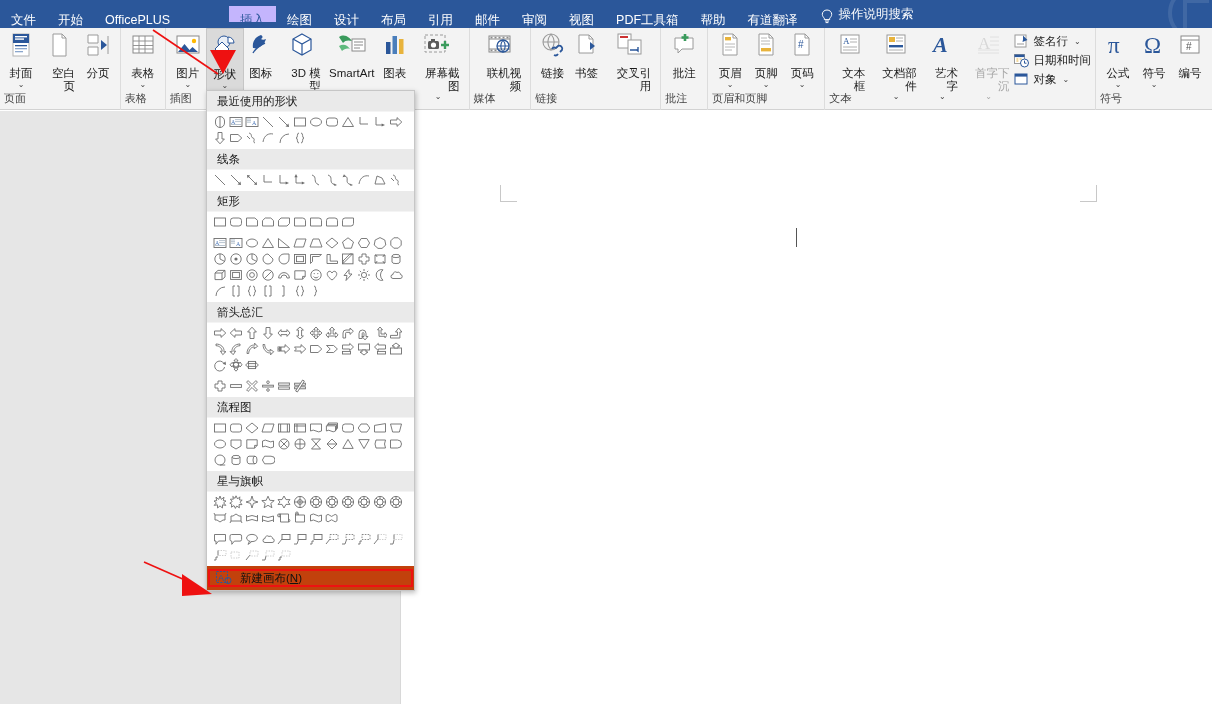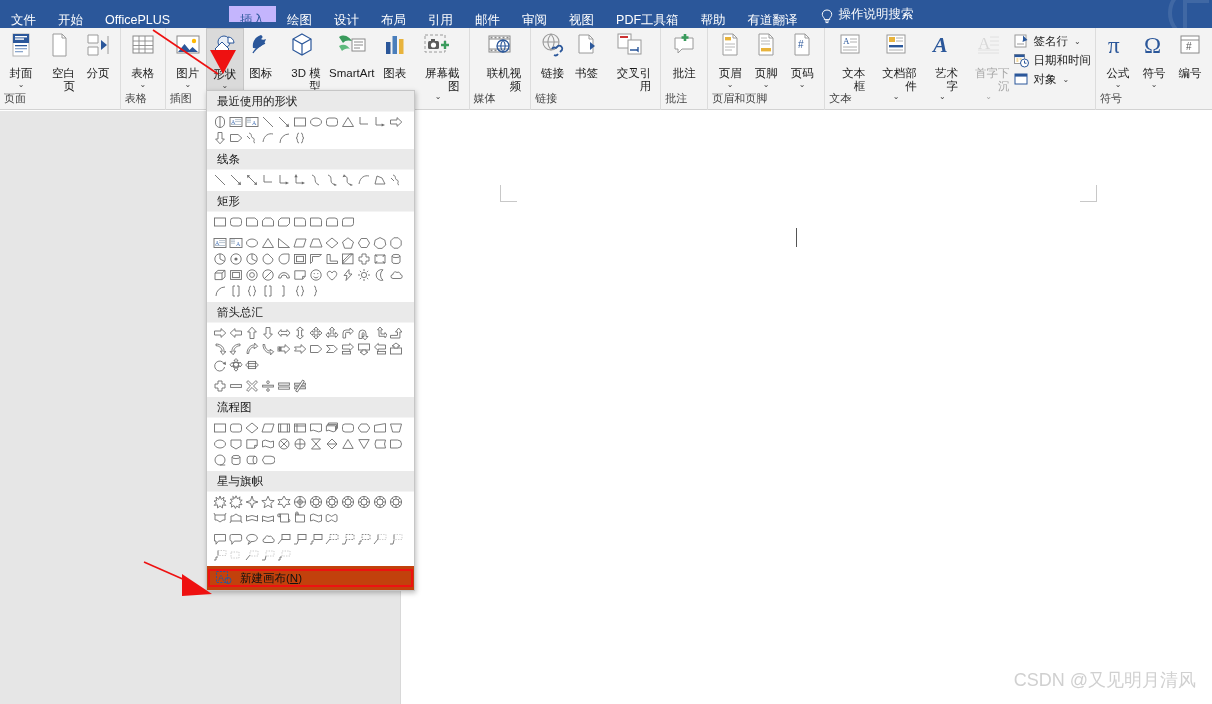--- a/index.html
+++ b/index.html
@@ -537,21 +537,20 @@
         </div>
         <div class="group-label">符号</div>
       </div>
     </div>
 
   <div class="workspace">
     <div class="page">
       <div class="mark tl" style="left:99px; top:74px;"></div>
       <div class="mark tr" style="left:679px; top:74px;"></div>
       <div class="caretbar" style="left:395px; top:117px;"></div>
-      <div class="watermark">CSDN @又见明月清风</div>
     </div>
   </div>
 
   <div class="dropdown" id="shapes-dropdown">
     <div id="dd-sections">
         <div class="dd-header">最近使用的形状</div>
         <div class="dd-rows">
           <div class="dd-row">
             <span class="shape">
               <svg width="14" height="14" viewBox="0 0 14 14">

